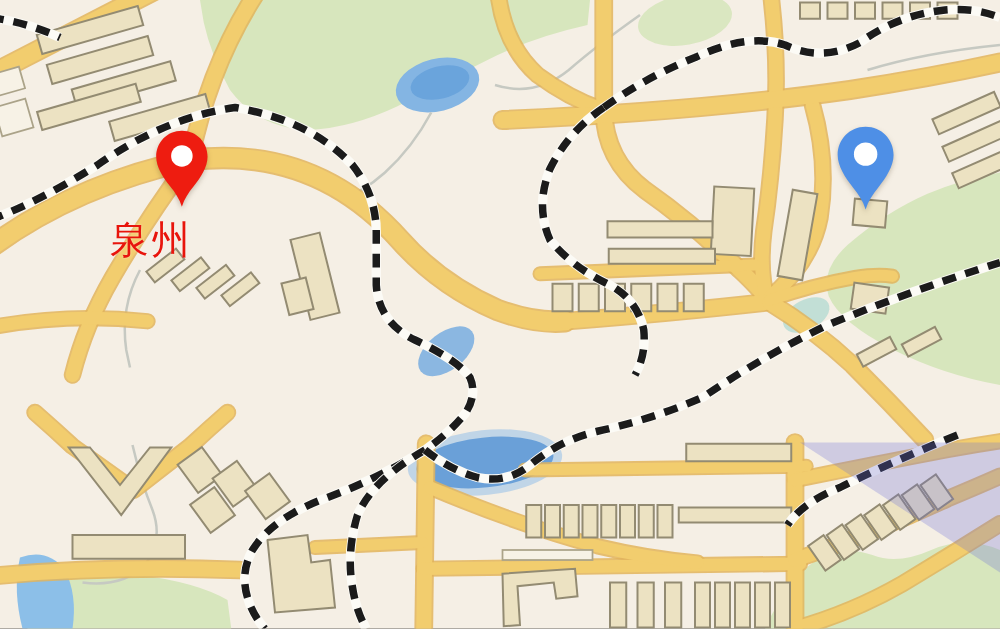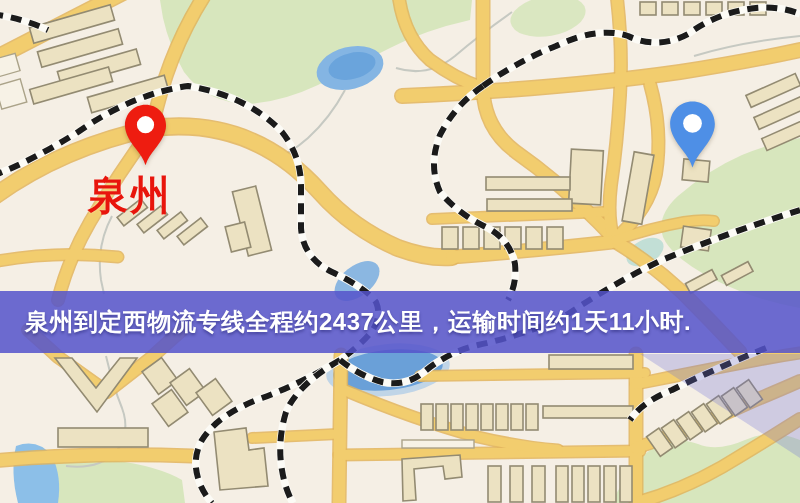--- a/index.html
+++ b/index.html
@@ -16,22 +16,22 @@
   .stage{position:relative;width:800px;height:503px;overflow:hidden;background:var(--map_background)}
   .map-svg{position:absolute;left:0;top:0}
   .park{fill:var(--park,#d7e6bd);stroke:none}
   .road-c{fill:none;stroke:var(--road_casing,#e2b45c);stroke-linecap:round;stroke-linejoin:round;opacity:.85}
   .road{fill:none;stroke:var(--road,#f2cd6e);stroke-linecap:round;stroke-linejoin:round}
   .rail-b{fill:none;stroke:#fcfbf6;stroke-width:7.5}
   .rail{fill:none;stroke:var(--railway,#1b1b1b);stroke-width:6;stroke-dasharray:11 8}
   .bld{fill:var(--building,#ece2c2);stroke:var(--building_outline,#938b72);stroke-width:1.6}
   .bld-light{fill:#f7f2e6;stroke:#aba389;stroke-width:1.4}
   .stream{fill:none;stroke:#c6c9c2;stroke-width:2}
-  .place-label{position:absolute;font-family:"Liberation Serif",serif;font-weight:700;
-    font-size:40px;line-height:1;white-space:nowrap;text-shadow:0 0 2px rgba(255,255,255,.5)}
+  .place-label{position:absolute;font-family:"Liberation Serif",serif;font-weight:400;
+    font-size:31px;line-height:1;white-space:nowrap;text-shadow:0 0 2px rgba(255,255,255,.5)}
   .label-origin{left:88px;top:176px;color:var(--label_origin);letter-spacing:2px}
   .label-destination{left:642px;top:174px;color:var(--label_destination);letter-spacing:4px}
   .pin{position:absolute;filter:drop-shadow(0 2px 2px rgba(60,40,10,.25))}
   .pin-origin{left:123px;top:102px}
   .pin-destination{left:668px;top:99px}
   .banner{position:absolute;left:0;top:291px;width:800px;height:62px}
   .banner-bg{position:absolute;inset:0;background:var(--banner_bg);opacity:.86}
   .banner-text{position:relative;z-index:2;color:var(--banner_text);font-size:24px;font-weight:700;
     line-height:62px;padding-left:25px;letter-spacing:.5px;white-space:nowrap;
     text-shadow:0 2px 3px rgba(20,20,90,.45)}
@@ -224,18 +224,14 @@
     <path d="M23 2 C11 2 2 11.4 2 23.2 C2 31.5 7.5 40 13.5 47.5 C17.5 52.5 21 57.5 23 64 C25 57.5 28.5 52.5 32.5 47.5 C38.5 40 44 31.5 44 23.2 C44 11.4 35 2 23 2 Z" style="fill:var(--pin_origin,#ee1c10)"></path>
     <circle cx="23" cy="22.5" r="8.8" fill="#ffffff"></circle>
   </svg>
   <div class="place-label label-origin">泉州</div>
 
   <svg class="pin pin-destination" width="49" height="71" viewBox="0 0 46 66">
     <path d="M23 2 C11 2 2 11.4 2 23.2 C2 31.5 7.5 40 13.5 47.5 C17.5 52.5 21 57.5 23 64 C25 57.5 28.5 52.5 32.5 47.5 C38.5 40 44 31.5 44 23.2 C44 11.4 35 2 23 2 Z" style="fill:var(--pin_destination,#4e8fe6)"></path>
     <circle cx="23" cy="22.5" r="8.8" fill="#ffffff"></circle>
   </svg>
 
-  <div class="banner">
-    <div class="banner-bg"></div>
-    <p class="banner-text">泉州到定西物流专线全程约2437公里，运输时间约1天11小时.</p>
-  </div>
 
 </div>
 
 </body></html>

